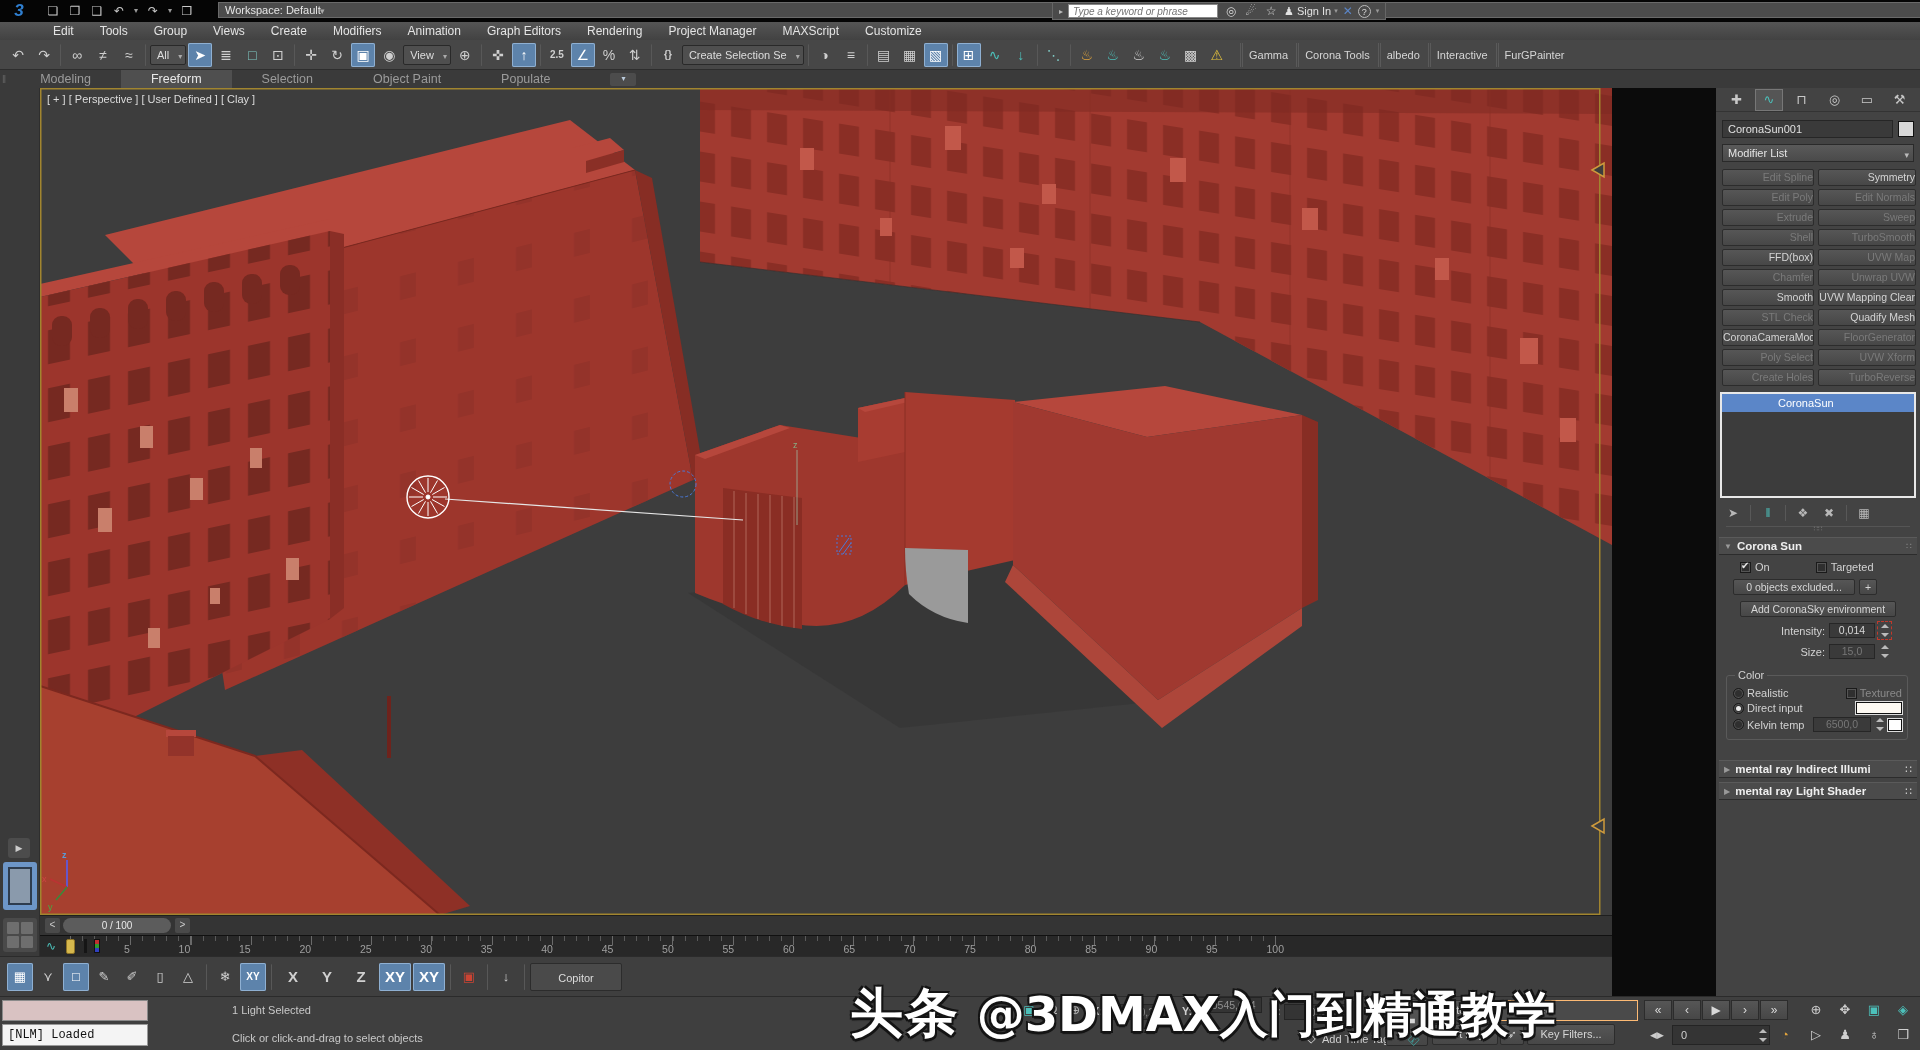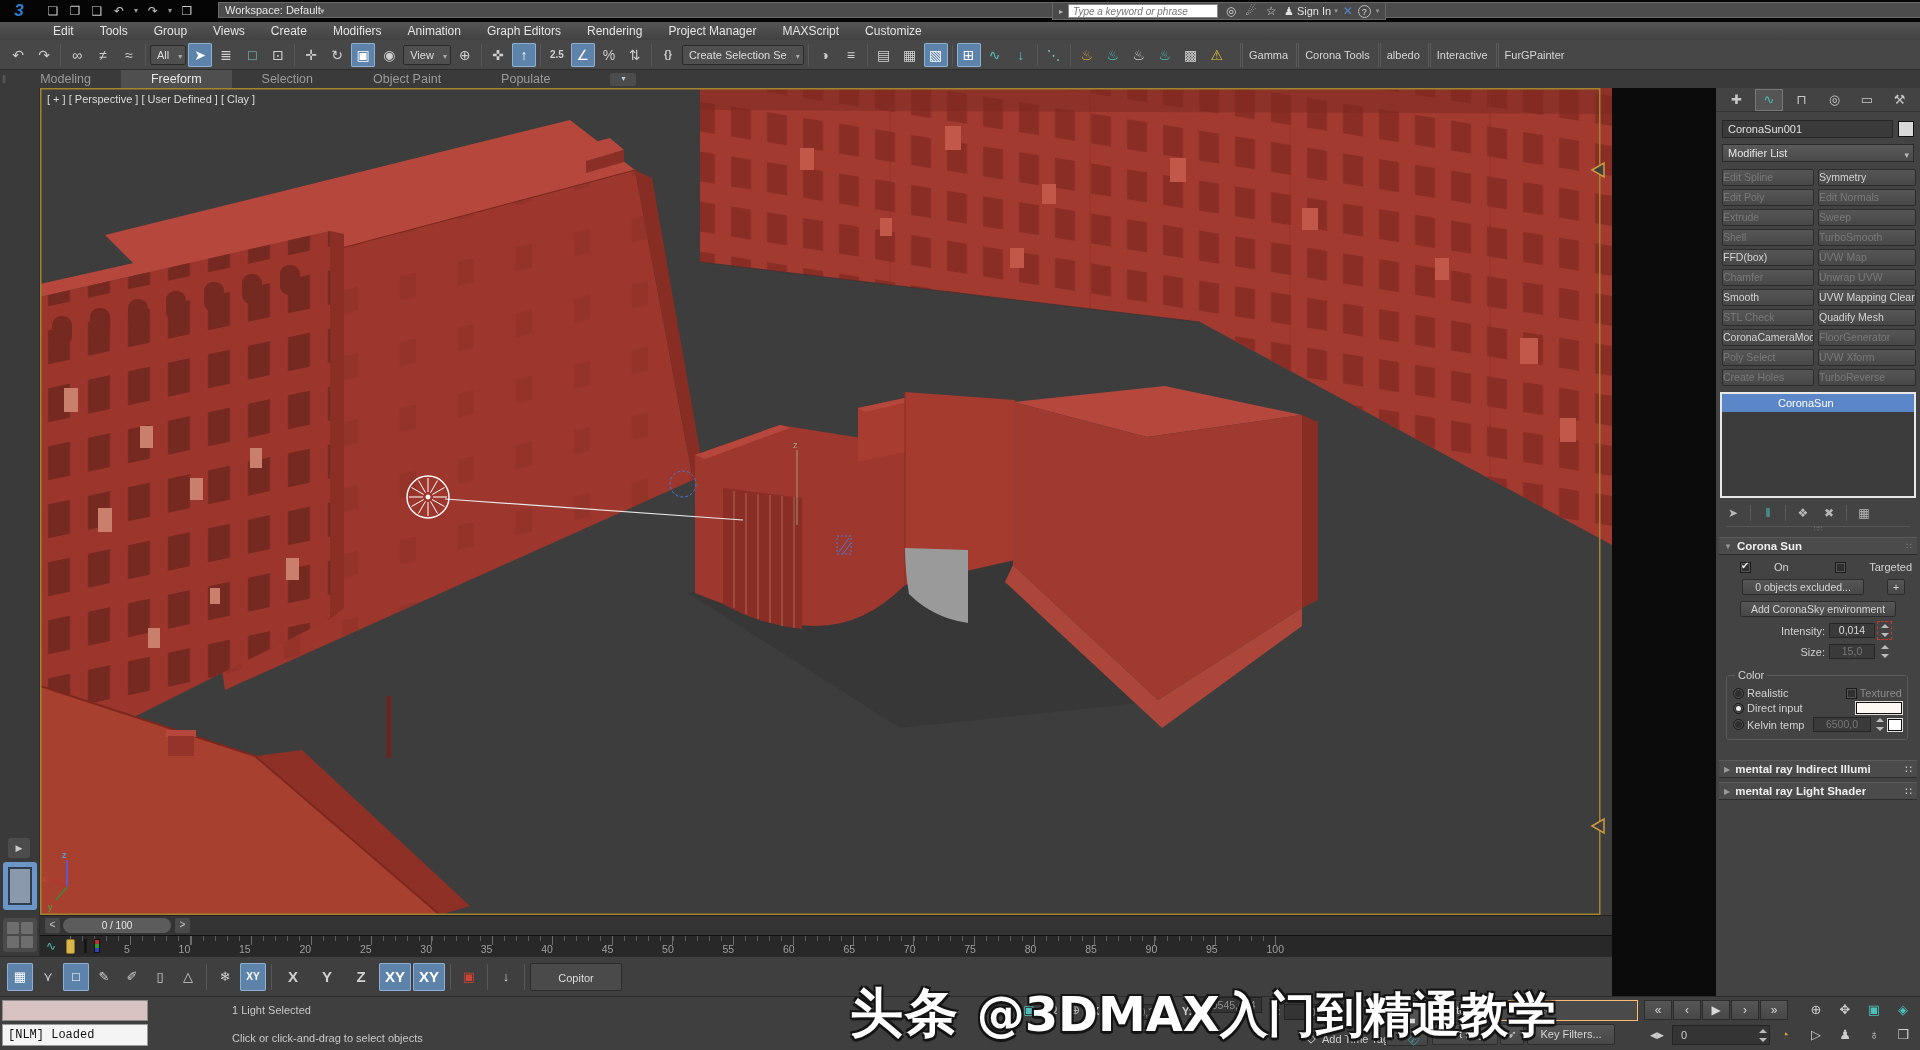--- a/index.html
+++ b/index.html
@@ -62,35 +62,35 @@
   #cmdpanel{position:absolute;left:1716px;top:88px;width:204px;height:908px;background:#434343;font-size:11px;color:#cfcfcf}
   #ptabs{display:flex;height:24px;align-items:center;justify-content:space-around;padding:0 4px;border-bottom:1px solid #333}
   .ptab{width:26px;height:20px;line-height:20px;text-align:center;color:#c8c8c8;font-size:13px}
   .ptab.active{background:#555;box-shadow:0 0 0 1px #777;color:#4cc0ba}
   #namerow{display:flex;align-items:center;gap:5px;margin:8px 6px 6px 6px}
   #objname{flex:1;height:18px;background:#3a3a3a;border:1px solid #262626;color:#e0e0e0;font-size:11px;line-height:16px;padding:0 5px}
   #objcolor{width:16px;height:16px;background:#d8d8d8;border:1px solid #111}
   #modlist{height:18px;margin:0 6px;background:linear-gradient(#5a5a5a,#4a4a4a);border:1px solid #2a2a2a;color:#e4e4e4;line-height:16px;padding:0 5px;position:relative}
   #modlist::after{content:"▾";position:absolute;right:4px;top:2px;font-size:9px;color:#bbb}
   #mgrid{display:grid;grid-template-columns:92px 98px;gap:3px 4px;margin:7px 4px 6px 6px}
-  .mbtn{height:17px;background:linear-gradient(#565656,#474747);border:1px solid #2c2c2c;border-radius:2px;color:#d4d4d4;font-size:10.5px;line-height:15px;text-align:left;overflow:hidden;white-space:nowrap}
+  .mbtn{height:17px;background:linear-gradient(#565656,#474747);border:1px solid #2c2c2c;border-radius:2px;color:#d4d4d4;font-size:10.5px;line-height:15px;text-align:right;overflow:hidden;white-space:nowrap}
   .mbtn.off{color:#7a7a7a}
   #stackbox{height:106px;margin:4px 4px;background:#3c3c3c;border:2px solid #e8e8e8;overflow:hidden}
   .stackrow{height:18px;line-height:18px;color:#ddd;padding-left:56px;font-size:11px}
   .stackrow.selected{background:#5b86c8;color:#fff}
   #stackicons{display:flex;align-items:center;height:22px;margin:2px 8px;gap:8px;color:#b8b8b8;font-size:12px}
   #stackicons .si{width:18px;text-align:center}
   #stackicons .sv{width:1px;height:16px;background:#2d2d2d;border-right:1px solid #585858}
   #pdivider{height:8px;border-top:1px solid #555;margin:2px 10px 0 10px;text-align:center;color:#888;font-size:7px;line-height:4px}
   .rhead{height:18px;margin:3px 3px 0 3px;background:#4b4b4b;border-top:1px solid #5a5a5a;border-bottom:1px solid #2c2c2c;display:flex;align-items:center;padding:0 5px;gap:5px}
   .rhead b{font-size:11.5px;color:#eee;flex:1}
   .rhead .arr{color:#999;font-size:8px}
   .rhead .grip2{color:#8a8a8a;font-size:9px}
   .rbody{padding:6px 8px 8px 10px}
-  .crow{display:flex;align-items:center;margin-bottom:6px;gap:23px}
+  .crow{display:flex;align-items:center;margin-bottom:6px;gap:4px}
   .cb{width:11px;height:11px;background:#2f2f2f;border:1px solid #1a1a1a;box-shadow:inset 0 0 0 1px #555;position:relative;flex:none}
   .cb.checked::after{content:"✔";position:absolute;left:0px;top:-3px;color:#e8e8e8;font-size:10px}
   .rb{width:11px;height:11px;border-radius:50%;background:#2f2f2f;border:1px solid #1a1a1a;box-shadow:inset 0 0 0 1px #555;position:relative;flex:none}
   .rb.sel::after{content:"";position:absolute;left:2px;top:2px;width:5px;height:5px;border-radius:50%;background:#ececec}
   .lbl{font-size:11px;color:#d2d2d2}
   .lbl.dim{color:#8a8a8a}
   .pbtn{height:16px;background:linear-gradient(#565656,#474747);border:1px solid #2c2c2c;border-radius:2px;color:#d6d6d6;font-size:10.5px;line-height:14px;text-align:center;font-family:inherit}
   .numrow{display:flex;align-items:center;justify-content:flex-end;margin:0 22px 6px 0;gap:4px}
   .nlbl{font-size:11px;color:#d2d2d2}
   .nfield{width:46px;height:15px;background:#3a3a3a;border:1px solid #262626;color:#d8d8d8;font-size:10.5px;line-height:13px;text-align:center}
@@ -499,21 +499,21 @@
       <span class="grip2">∷</span>
   </div>
   <div class="rbody">
     <div class="crow" style="margin-left:14px">
       <span class="cb checked"></span>
       <span class="lbl">On</span>
       <span style="width:38px"></span>
       <span class="cb"></span>
       <span class="lbl">Targeted</span>
     </div>
-    <div class="crow" style="margin-left:16px">
+    <div class="crow" style="margin-left:7px">
       <button class="pbtn" style="width:122px">0 objects excluded...</button>
       <button class="pbtn" style="width:18px">+</button>
     </div>
     <div class="crow" style="margin-left:14px">
       <button class="pbtn" style="width:156px">Add CoronaSky environment</button>
     </div>
     <div class="numrow">
       <span class="nlbl">Intensity:</span>
       <span class="nfield">0,014</span>
       <span class="spin keyed">

